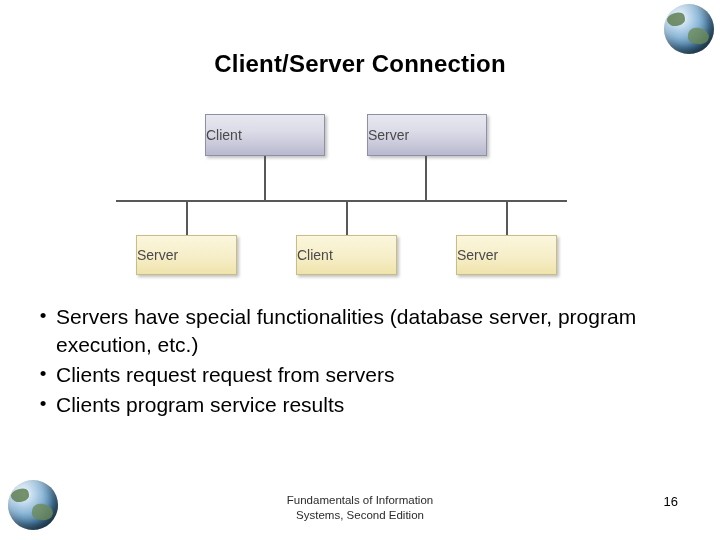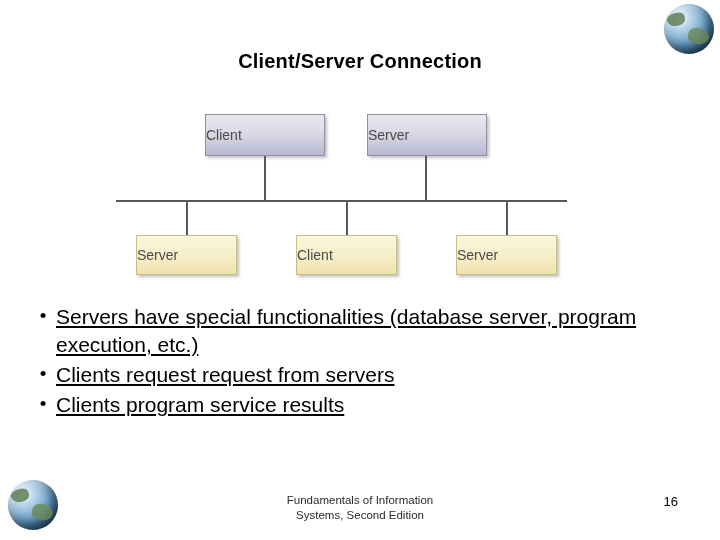--- a/index.html
+++ b/index.html
@@ -53,21 +53,21 @@
   .globe-tr { top: 4px; right: 6px; }
   .globe-bl { left: 8px; bottom: 10px; }
 
   
   .slide-title {
     position: absolute;
     top: 50px;
     left: 0;
     width: 720px;
     text-align: center;
-    font-size: 20px;
+    font-size: 24px;
     font-weight: bold;
     color: #000000;
     letter-spacing: 0.2px;
   }
 
   
   .diagram {
     position: absolute;
     left: 0;
     top: 108px;
@@ -135,21 +135,20 @@
   }
   .bullet-dot {
     flex: 0 0 auto;
     width: 26px;
     text-align: center;
     font-size: 19px;
     line-height: 1.33;
   }
   .bullet-text {
     flex: 1 1 auto;
-    text-decoration: underline;
   }
 
   
   .footer {
     position: absolute;
     left: 0;
     top: 493px;
     width: 720px;
     text-align: center;
     font-size: 11.5px;

